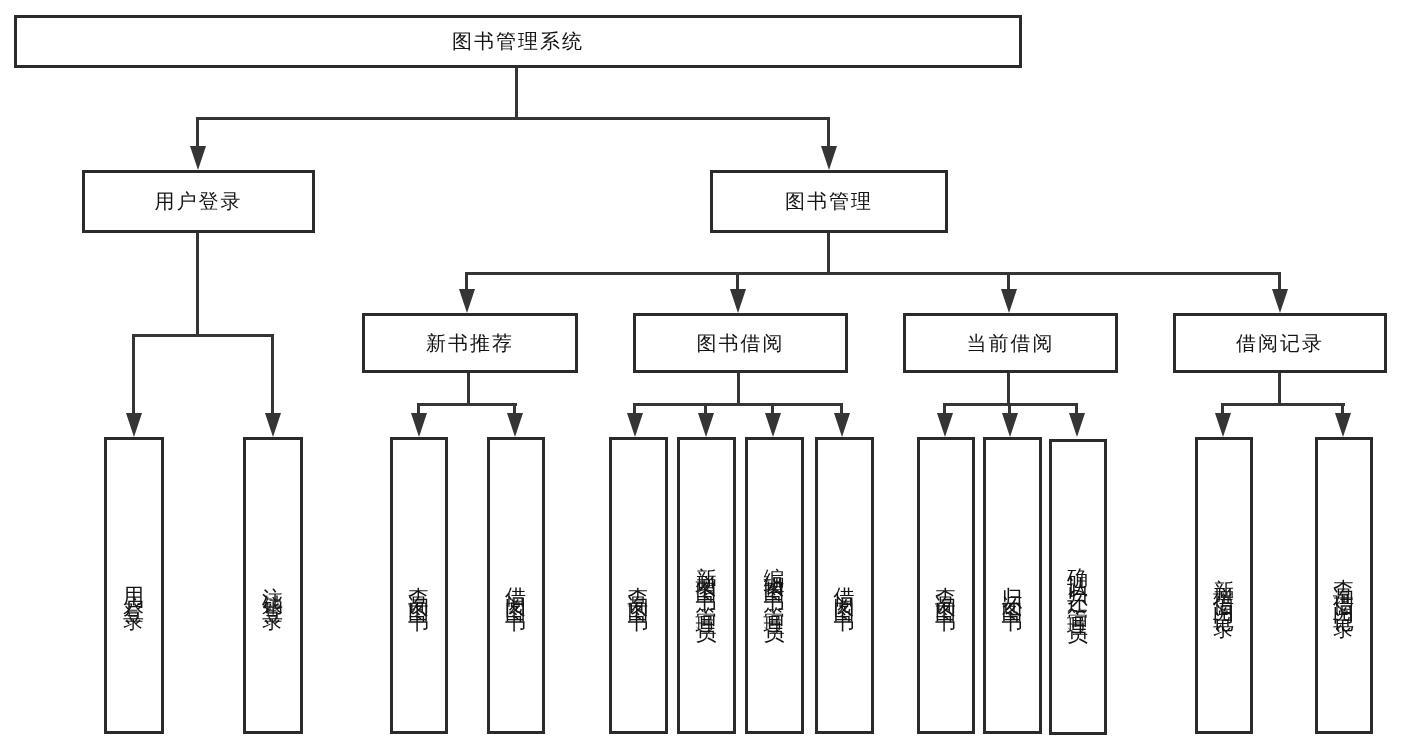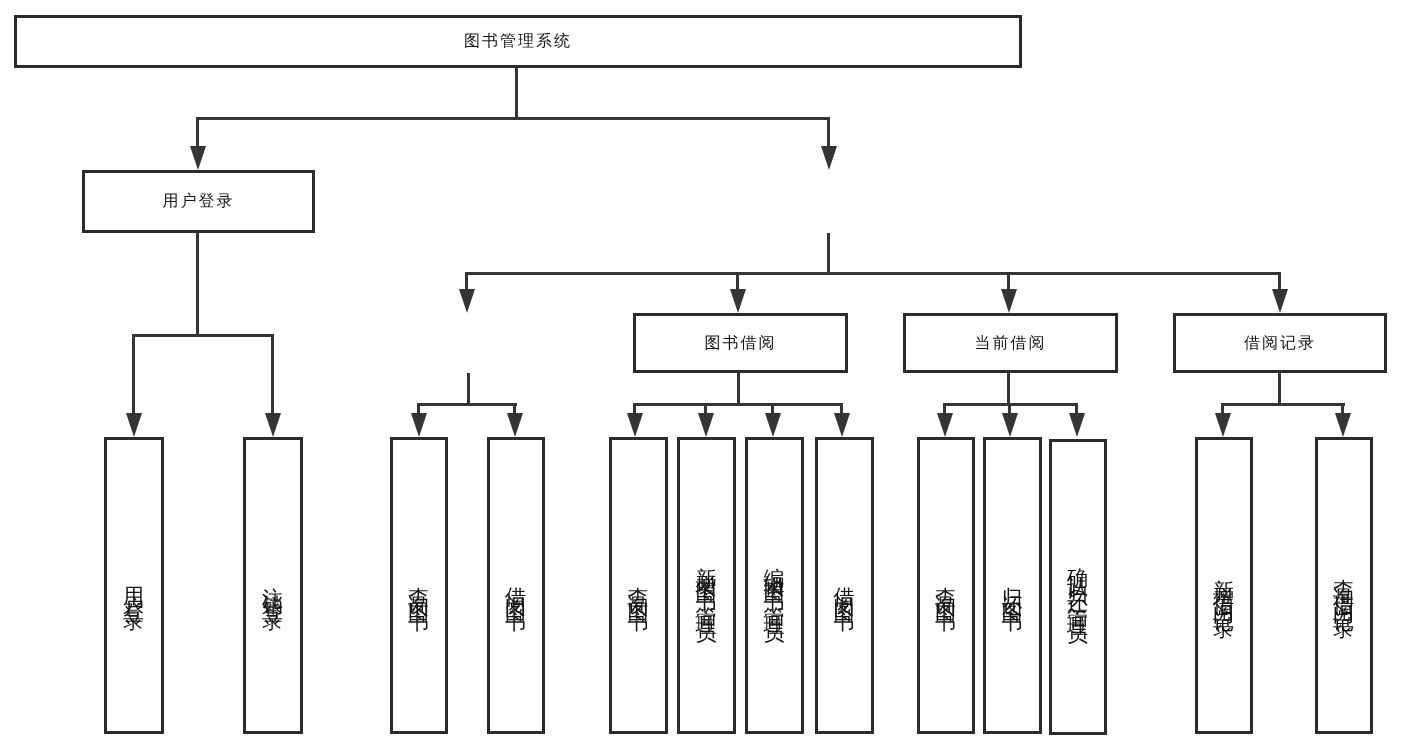--- a/index.html
+++ b/index.html
@@ -25,21 +25,21 @@
   .box{
     position:absolute;
     border:3px solid var(--border);
     background:#fff;
     display:flex;
     align-items:center;
     justify-content:center;
     z-index:2;
   }
   .hbox span{
-    font-size:16px;
+    font-size:20px;
     letter-spacing:2px;
     white-space:nowrap;
   }
   .vbox span{
     writing-mode:vertical-rl;
     text-orientation:mixed;
     font-size:21px;
     letter-spacing:8px;
     line-height:1;
     white-space:nowrap;
@@ -78,39 +78,45 @@
   <div class="vl" style="left:515px;top:68px;height:51px"></div>
   <div class="hl" style="left:196px;top:117px;width:634px"></div>
   <div class="vl" style="left:196px;top:117px;height:31px"></div>
   <div class="arrow" style="left:190px;top:146px"></div>
   <div class="vl" style="left:827px;top:117px;height:31px"></div>
   <div class="arrow" style="left:821px;top:146px"></div>
 
   <div class="box hbox" style="left:82px;top:170px;width:233px;height:63px">
     <span>用户登录</span>
   </div>
+  <div class="box hbox" style="left:710px;top:170px;width:238px;height:63px">
+    <span>图书管理</span>
+  </div>
 
   <div class="vl" style="left:196px;top:233px;height:103px"></div>
   <div class="hl" style="left:132px;top:334px;width:142px"></div>
   <div class="vl" style="left:132px;top:334px;height:81px"></div>
   <div class="arrow" style="left:126px;top:413px"></div>
   <div class="vl" style="left:271px;top:334px;height:81px"></div>
   <div class="arrow" style="left:265px;top:413px"></div>
 
   <div class="vl" style="left:827px;top:233px;height:41px"></div>
   <div class="hl" style="left:465px;top:272px;width:816px"></div>
   <div class="vl" style="left:465px;top:272px;height:19px"></div>
   <div class="arrow" style="left:459px;top:289px"></div>
   <div class="vl" style="left:736px;top:272px;height:19px"></div>
   <div class="arrow" style="left:730px;top:289px"></div>
   <div class="vl" style="left:1007px;top:272px;height:19px"></div>
   <div class="arrow" style="left:1001px;top:289px"></div>
   <div class="vl" style="left:1278px;top:272px;height:19px"></div>
   <div class="arrow" style="left:1272px;top:289px"></div>
 
+  <div class="box hbox" style="left:362px;top:313px;width:216px;height:60px">
+    <span>新书推荐</span>
+  </div>
   <div class="box hbox" style="left:903px;top:313px;width:215px;height:60px">
     <span>当前借阅</span>
   </div>
   <div class="box hbox" style="left:633px;top:313px;width:215px;height:60px">
     <span>图书借阅</span>
   </div>
   <div class="box hbox" style="left:1173px;top:313px;width:214px;height:60px">
     <span>借阅记录</span>
   </div>
 

